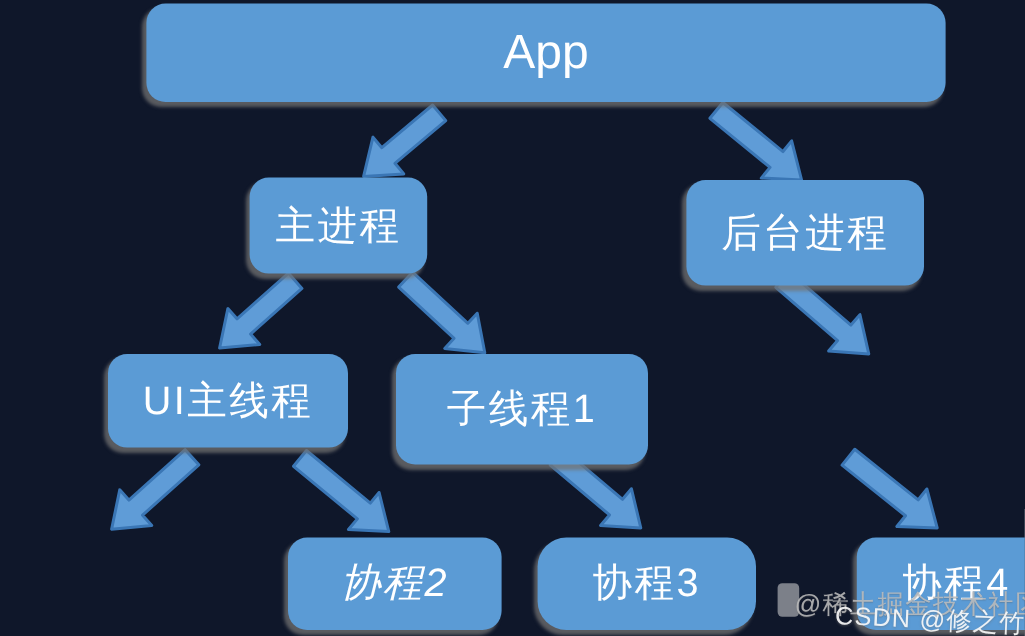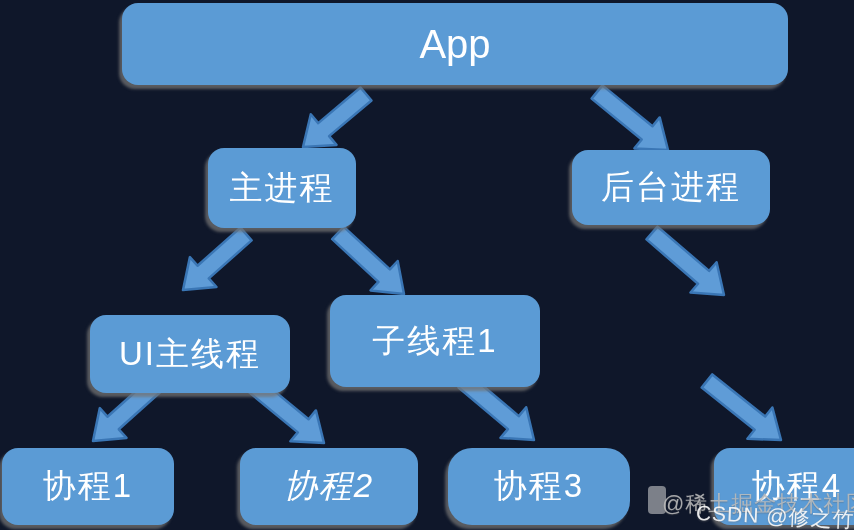--- a/index.html
+++ b/index.html
@@ -18,22 +18,22 @@
     border-radius:16px;
     color:#ffffff;
     display:flex;align-items:center;justify-content:center;
     font-size:33px;
     letter-spacing:2px;
     box-shadow:-3px 4px 3px rgba(115,115,115,0.75);
     white-space:nowrap;
   }
   [data-name="node-app"]{left:122px;top:3px;width:666px;height:82px;font-size:40px;letter-spacing:0;}
   [data-name="node-main-process"]{left:208px;top:148px;width:148px;height:80px;}
-  [data-name="node-bg-process"]{left:572px;top:150px;width:198px;height:75px;justify-content:center;}
-  [data-name="node-ui-main-thread"]{left:90px;top:295px;width:200px;height:78px;margin-top:20px;}
+  [data-name="node-bg-process"]{left:572px;top:150px;width:198px;height:88px;justify-content:center;}
+  [data-name="node-ui-main-thread"]{left:90px;top:295px;width:200px;height:78px;}
   [data-name="node-sub-thread-1"]{left:330px;top:295px;width:210px;height:92px;}
   [data-name="node-sub-thread-2"]{left:592px;top:296px;width:213px;height:76px;}
   [data-name="node-coroutine-1"]{left:2px;top:448px;width:172px;height:77px;}
   [data-name="node-coroutine-2"]{left:240px;top:448px;width:178px;height:77px;font-style:italic;}
   [data-name="node-coroutine-3"]{left:448px;top:448px;width:182px;height:77px;border-radius:24px;}
   [data-name="node-coroutine-4"]{left:714px;top:448px;width:166px;height:77px;}
 
   .wm{position:absolute;pointer-events:none;}
   .wm-avatar{
     position:absolute;left:648px;top:486px;width:18px;height:28px;
@@ -78,23 +78,20 @@
   </div>
   <div class="node" data-name="node-bg-process">
     <span data-name="node-bg-process-label">后台进程</span>
   </div>
   <div class="node" data-name="node-ui-main-thread">
     <span data-name="node-ui-main-thread-label">UI主线程</span>
   </div>
   <div class="node" data-name="node-sub-thread-1">
     <span data-name="node-sub-thread-1-label">子线程1</span>
   </div>
-  <div class="node" data-name="node-coroutine-1">
-    <span data-name="node-coroutine-1-label">协程1</span>
-  </div>
   <div class="node" data-name="node-coroutine-2">
     <span data-name="node-coroutine-2-label">协程2</span>
   </div>
   <div class="node" data-name="node-coroutine-3">
     <span data-name="node-coroutine-3-label">协程3</span>
   </div>
   <div class="node" data-name="node-coroutine-4">
     <span data-name="node-coroutine-4-label">协程4</span>
   </div>
 

